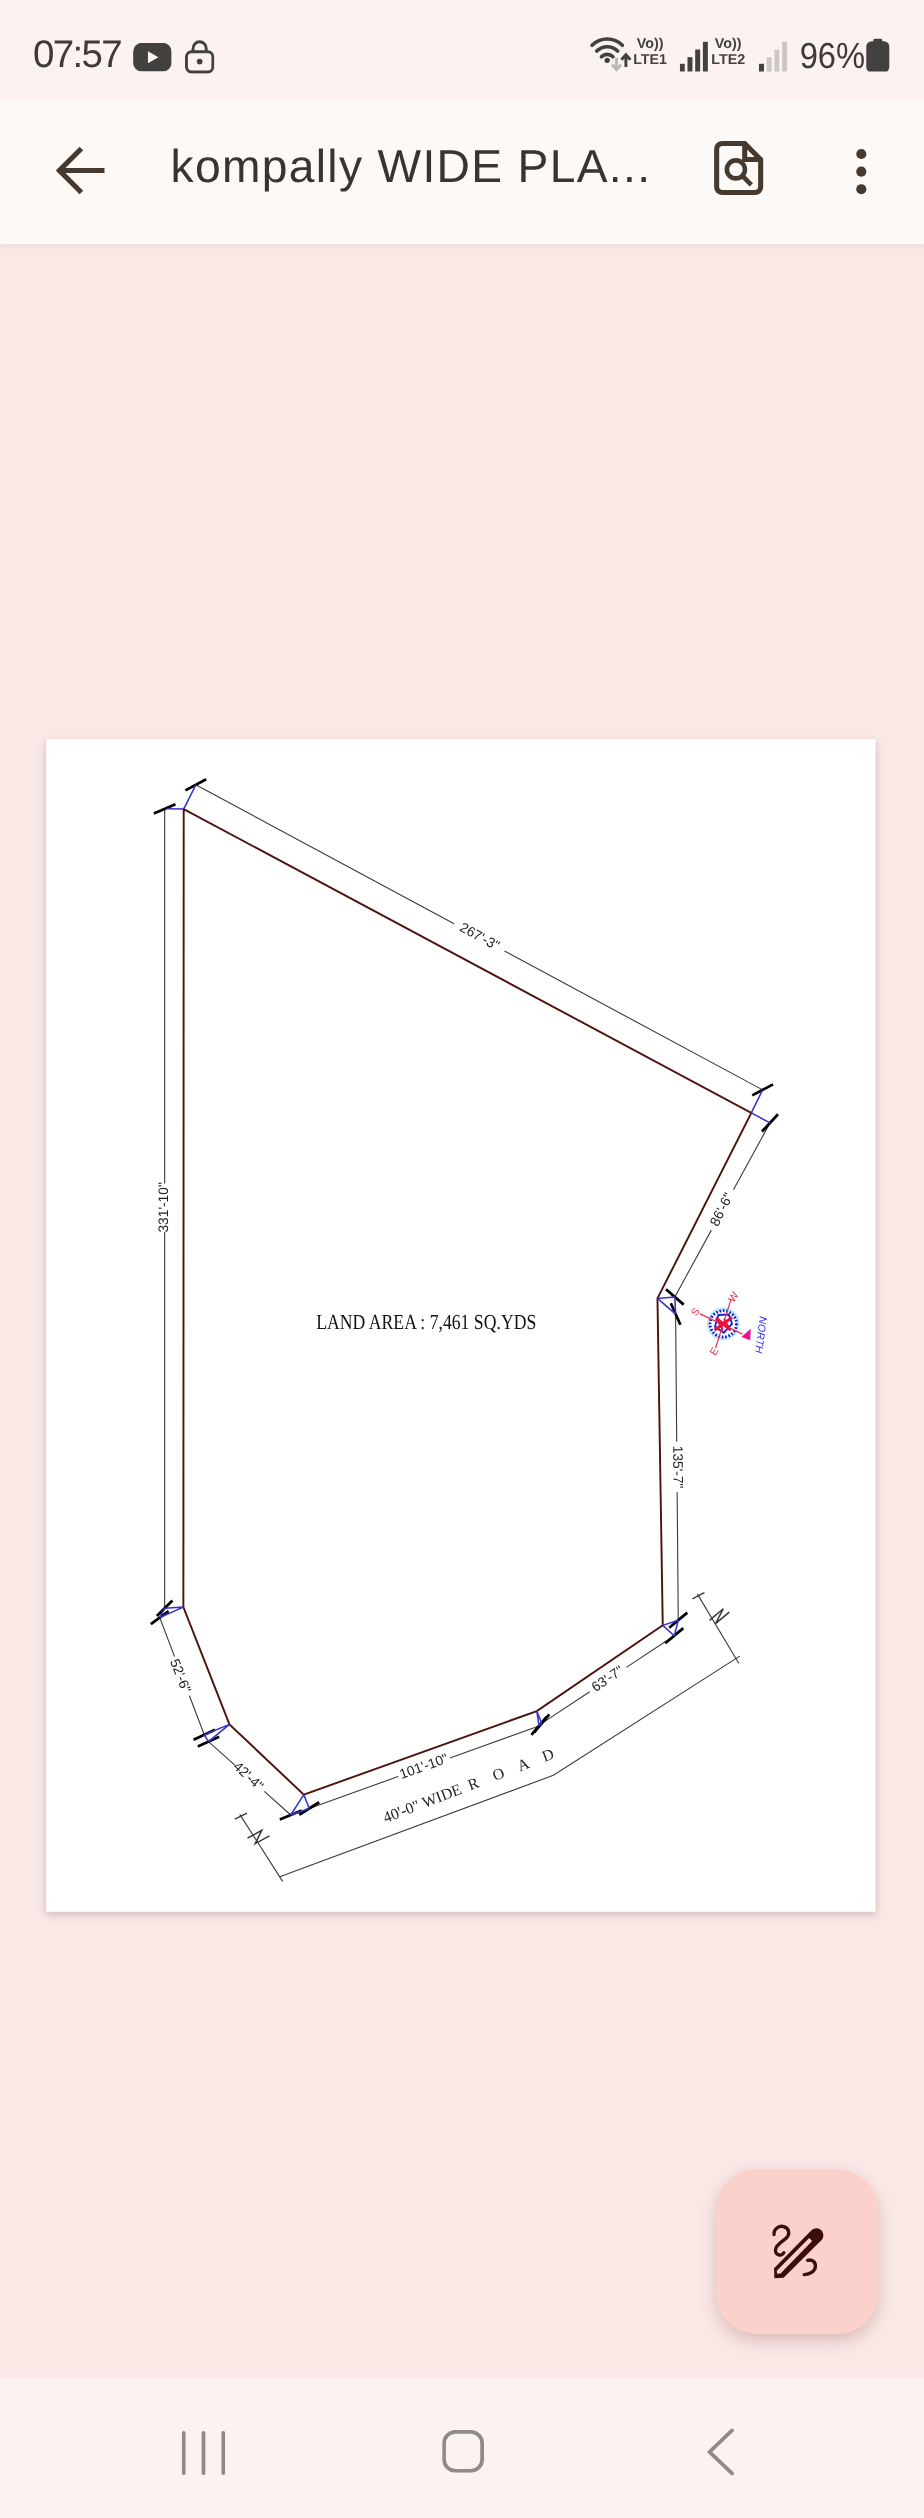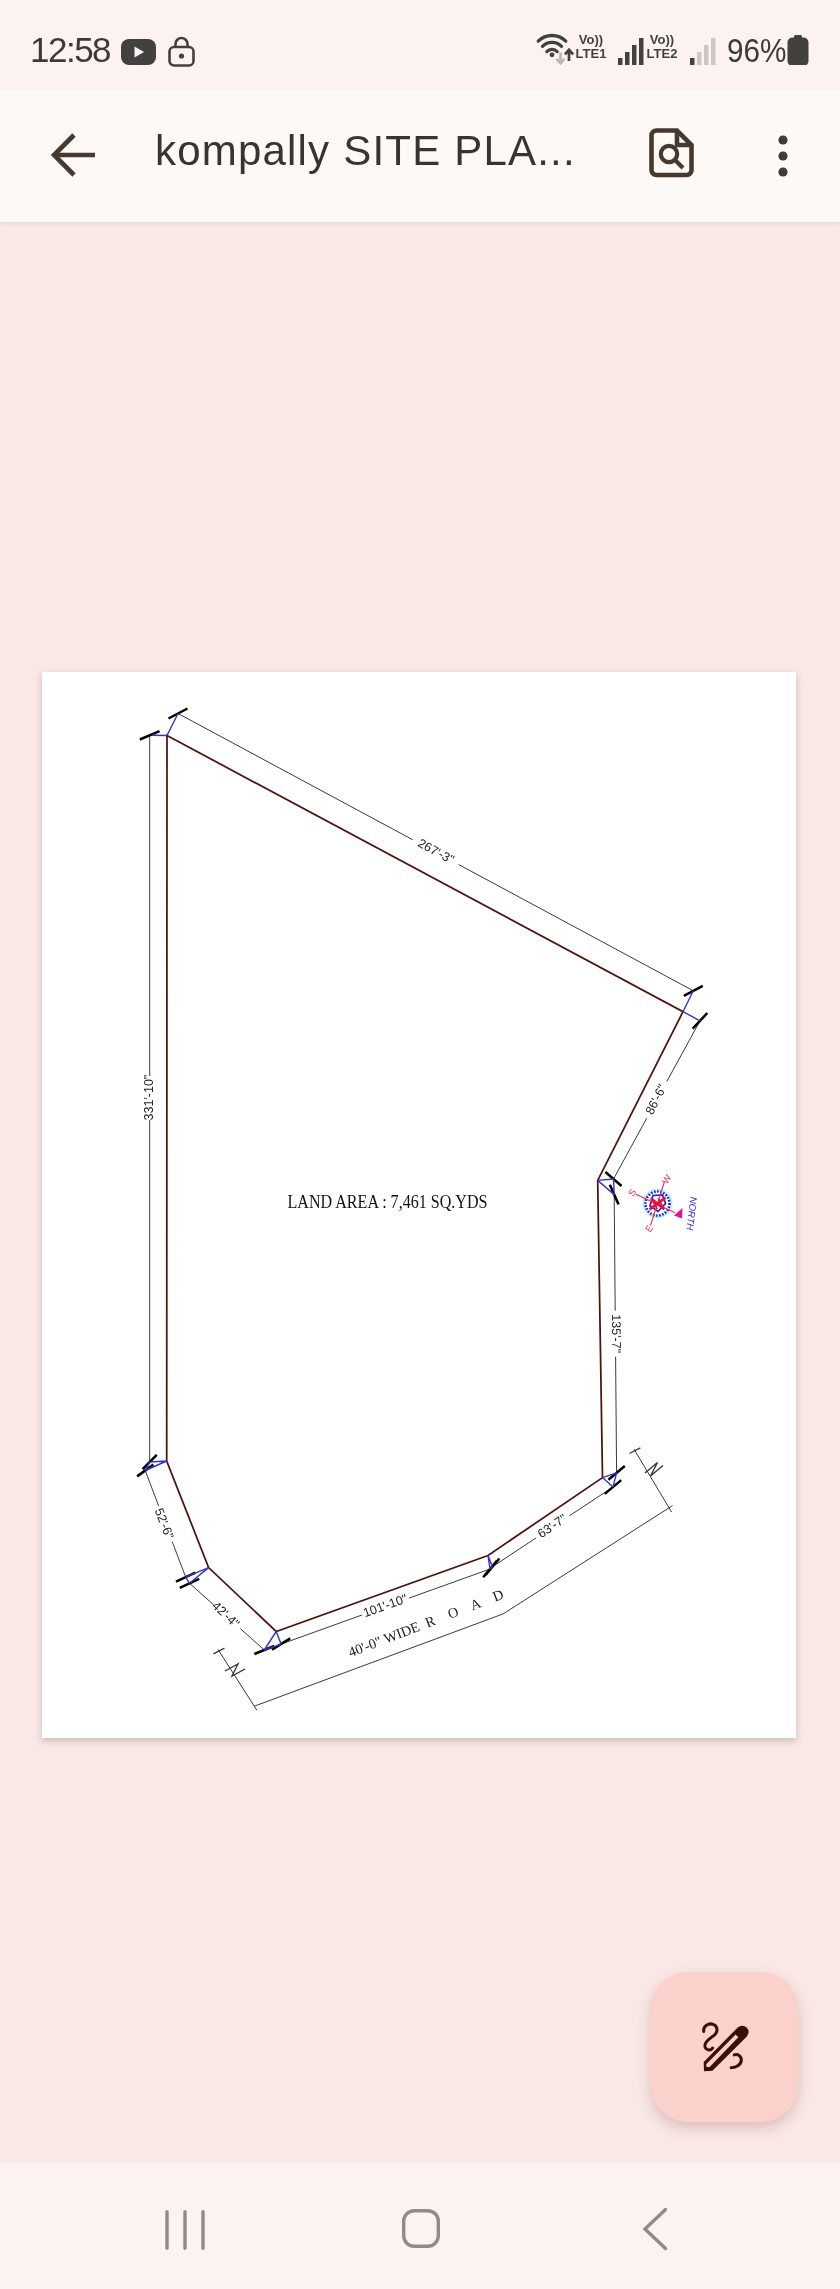--- a/index.html
+++ b/index.html
@@ -4,21 +4,21 @@
 <style>
   html,body{margin:0;padding:0;}
   body{width:840px;height:2289px;background:#f9e8e6;font-family:"Liberation Sans",sans-serif;position:relative;overflow:hidden;}
   .abs{position:absolute;}
 </style>
 </head>
 <body>
 
 <div class="abs" style="left:0;top:0;width:840px;height:90px;background:#fcf3f0;"></div>
 
-<div class="abs" style="left:30px;top:30px;font-size:35px;color:#3e3a39;letter-spacing:-1.5px;">12:58</div>
+<div class="abs" style="left:30px;top:30px;font-size:35px;color:#3e3a39;letter-spacing:-1.5px;">07:57</div>
 
 <svg class="abs" style="left:121px;top:39px;" width="35" height="26" viewBox="0 0 35 26">
   <rect x="0" y="0" width="35" height="26" rx="8" fill="#434040"></rect>
   <path d="M13.5 7.5 L23 13 L13.5 18.5 Z" fill="#fcf3f0"></path>
 </svg>
 
 <svg class="abs" style="left:168px;top:36px;" width="27" height="31" viewBox="0 0 27 31">
   <rect x="1.5" y="11" width="24" height="18.5" rx="4.5" fill="none" stroke="#434040" stroke-width="2.6"></rect>
   <path d="M7.5 11 V8 a6 6 0 0 1 12 0 V11" fill="none" stroke="#434040" stroke-width="2.6"></path>
   <circle cx="13.5" cy="20" r="2.6" fill="#434040"></circle>
@@ -64,21 +64,21 @@
   <rect x="0.5" y="2.5" width="21" height="28.5" rx="5" fill="#434040"></rect>
 </svg>
 
 <div class="abs" style="left:0;top:90px;width:840px;height:132px;background:#fdf9f7;box-shadow:0 2px 4px rgba(120,80,80,0.10);"></div>
 
 <svg class="abs" style="left:51px;top:133px;" width="46" height="44" viewBox="0 0 46 44">
   <path d="M3 22 H44" stroke="#46392f" stroke-width="4.7" fill="none"></path>
   <path d="M23 2 L3 22 L23 42" stroke="#46392f" stroke-width="4.7" fill="none"></path>
 </svg>
 
-<div class="abs" style="left:155px;top:127px;font-size:42px;letter-spacing:1.2px;color:#3b332d;">kompally SITE PLA...</div>
+<div class="abs" style="left:155px;top:127px;font-size:42px;letter-spacing:1.2px;color:#3b332d;">kompally WIDE PLA...</div>
 
 <svg class="abs" style="left:649px;top:128px;" width="46" height="50" viewBox="0 0 46 50">
   <path d="M7.5 2.5 H28 L42.5 17 V42 a5 5 0 0 1 -5 5 H7.5 a5 5 0 0 1 -5 -5 V7.5 a5 5 0 0 1 5 -5 Z" fill="none" stroke="#46392f" stroke-width="4.6"></path>
   <path d="M28 2.5 V17 H42.5" fill="none" stroke="#46392f" stroke-width="4.6"></path>
   <circle cx="20" cy="26" r="8.2" fill="none" stroke="#46392f" stroke-width="4.2"></circle>
   <path d="M26 32 L34 40" stroke="#46392f" stroke-width="4.2"></path>
 </svg>
 
 <svg class="abs" style="left:774px;top:130px;" width="18" height="52" viewBox="0 0 18 52">
   <circle cx="9" cy="10" r="4.6" fill="#46392f"></circle>

